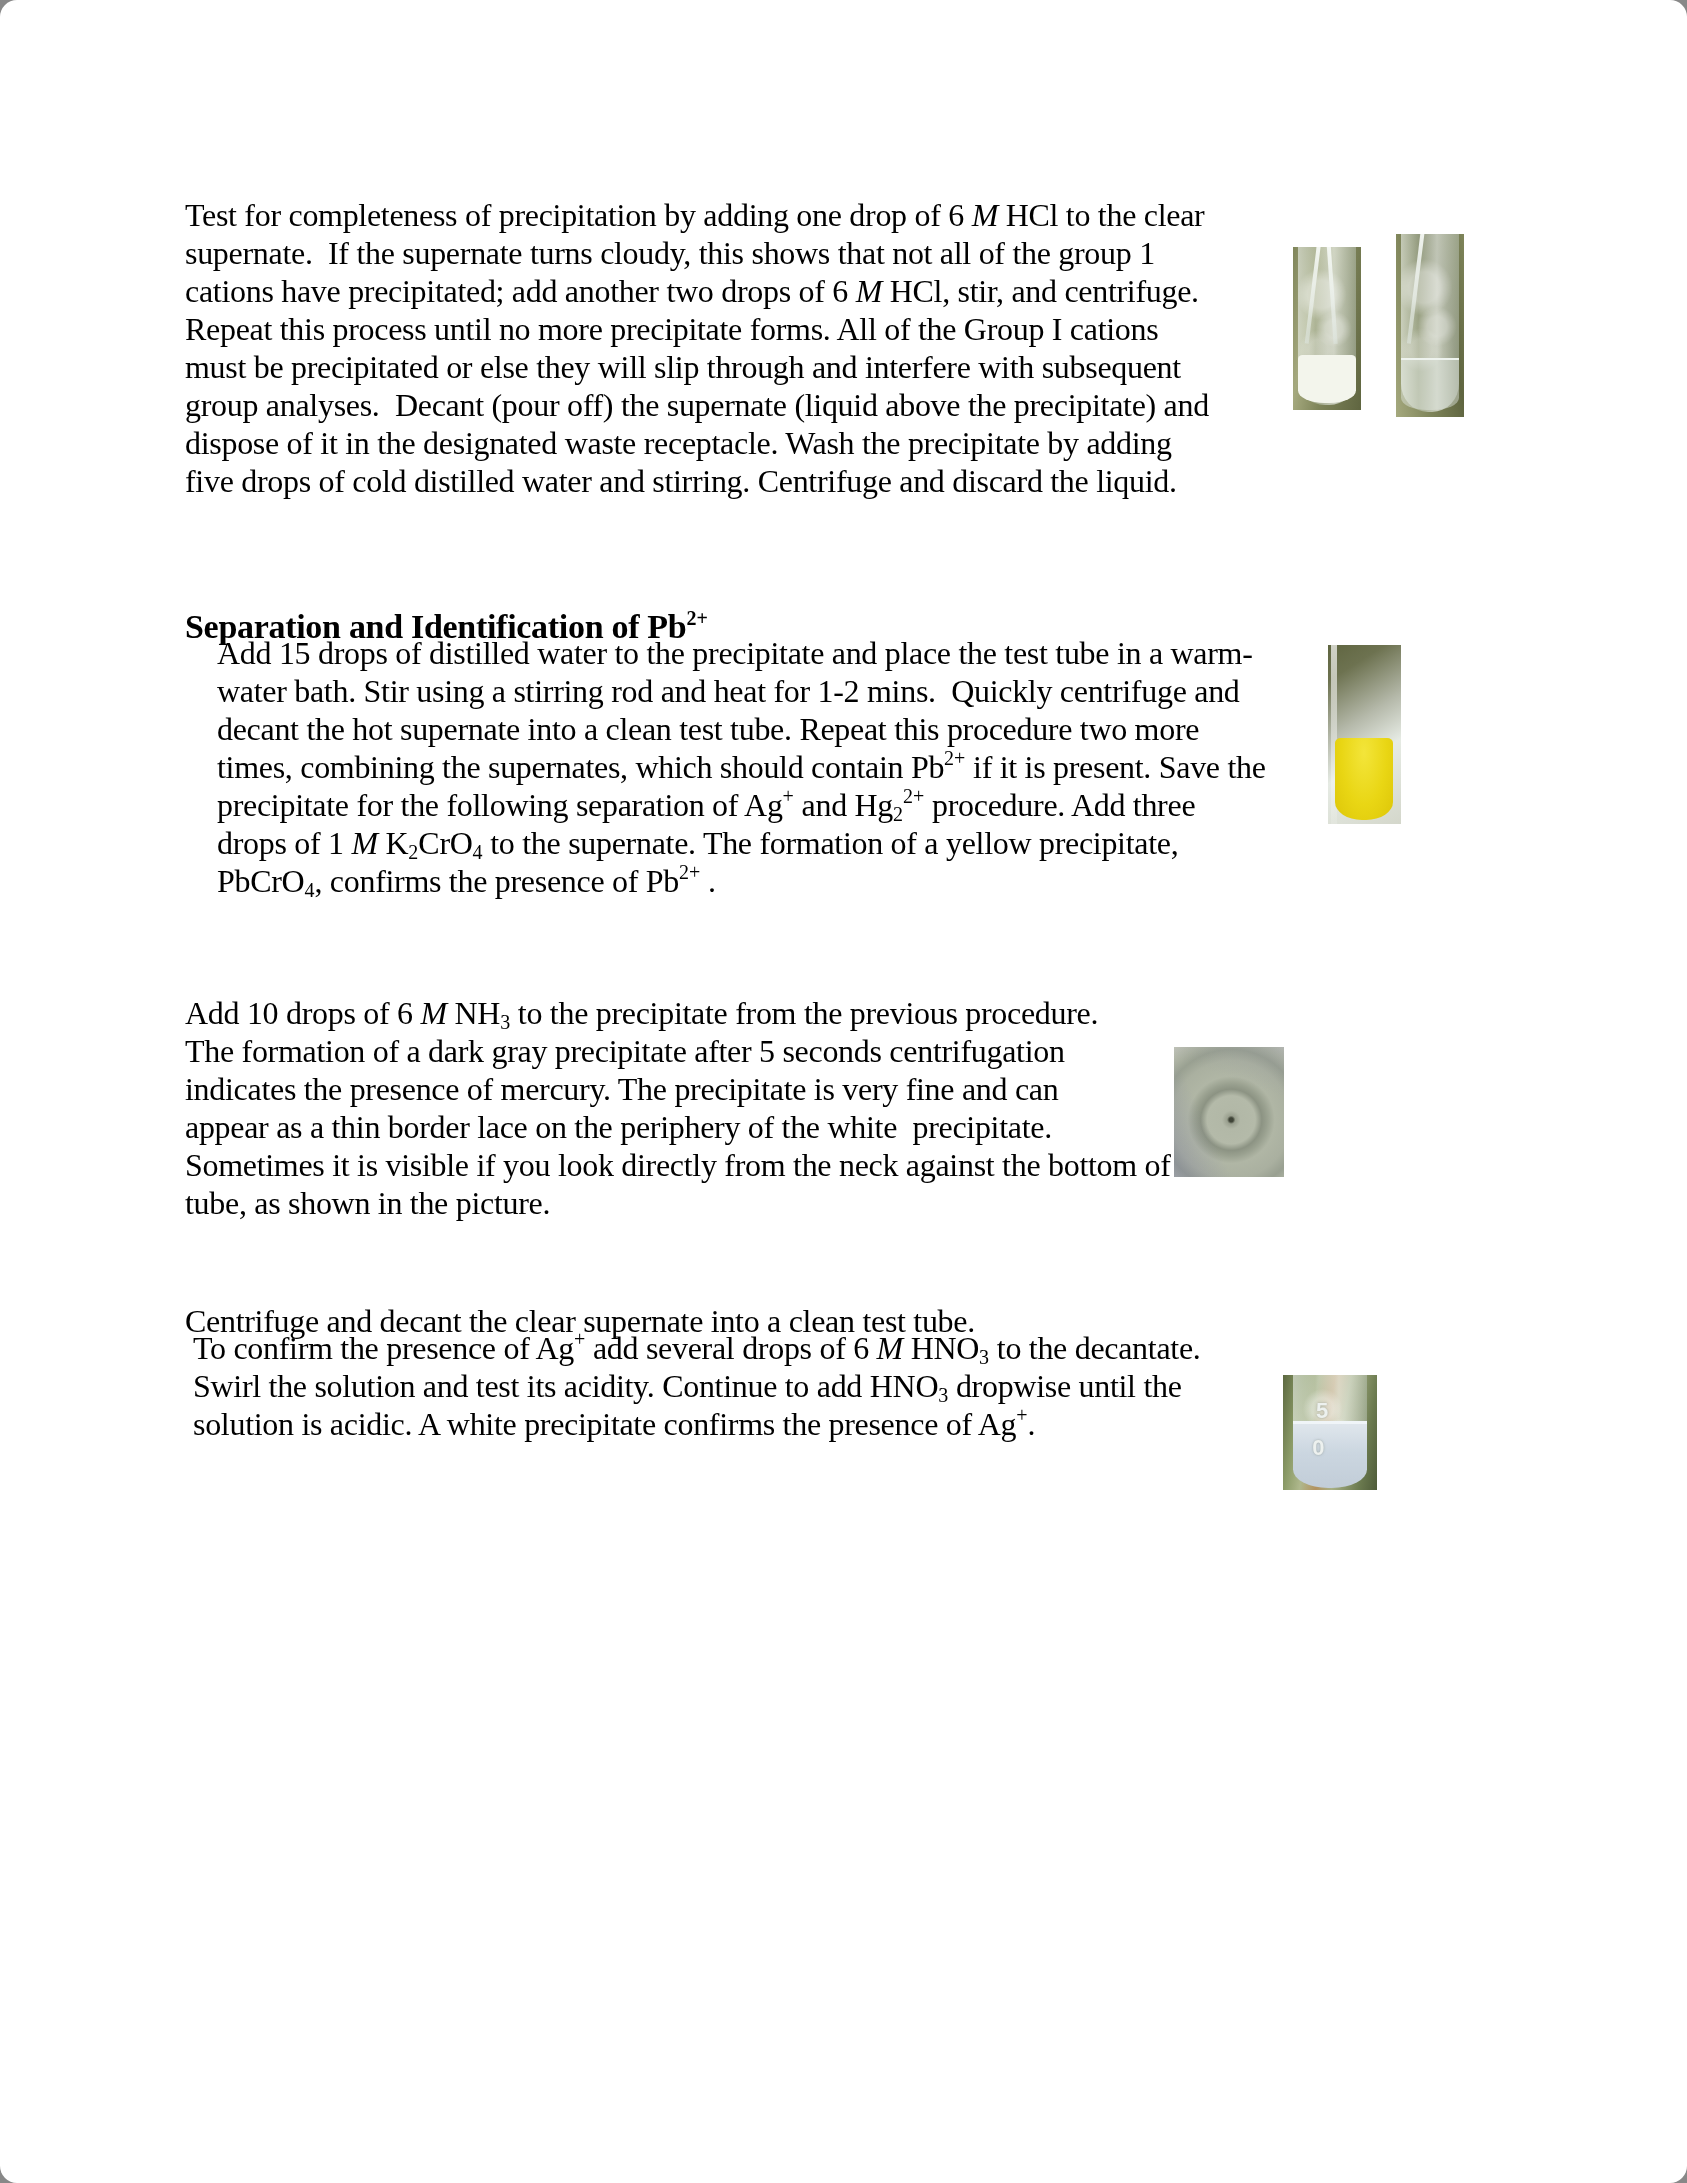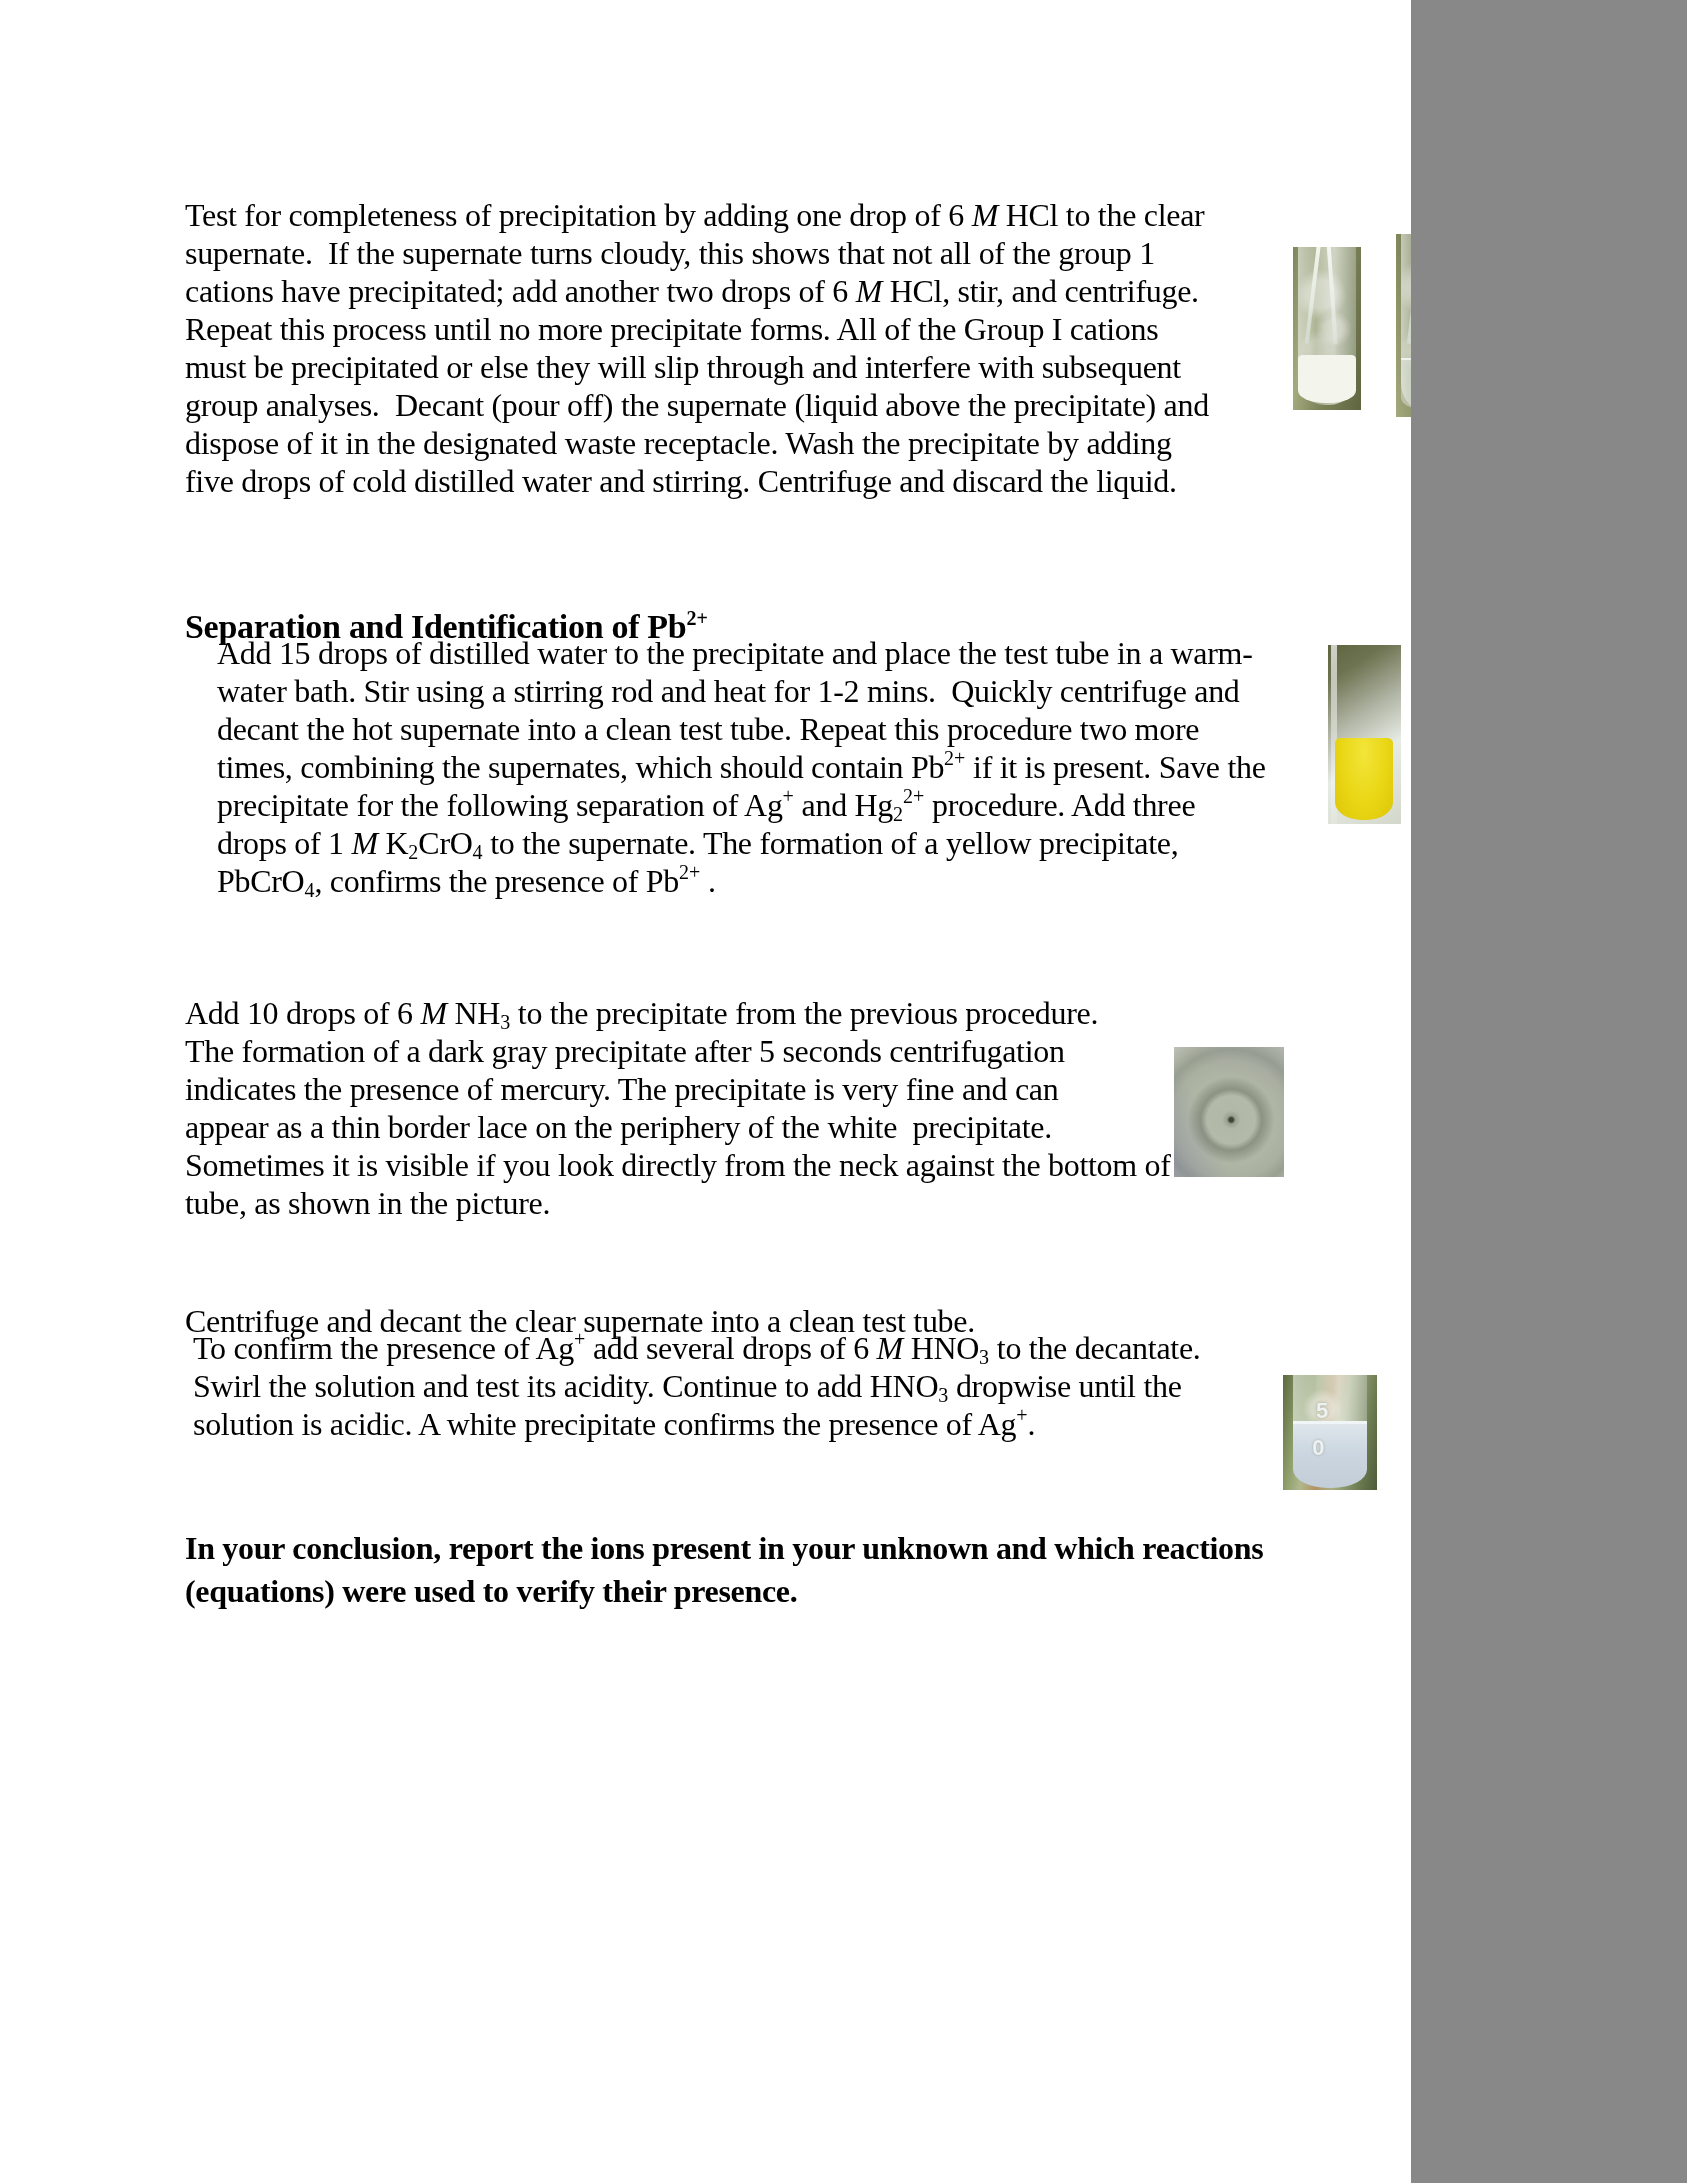--- a/index.html
+++ b/index.html
@@ -1,22 +1,23 @@
 <!DOCTYPE html>
 <html style="--page-bg: #ffffff; --ink: #000000; --olive-dark: #5f6540; --olive: #7f855a; --olive-light: #a5a97e; --glass-light: #e6ebe4; --precip-white: #f3f5ec; --meniscus: #eef3ee; --yellow: #e9d614; --yellow-deep: #ddc608; --yellow-light: #f3e53a; --sage: #aab0a0; --sage-dark: #8c9383; --sage-dot: #3f4437; --milky: #cbd6e0; --milky-light: #dfe6ec; --tan: #b3925f;font-size:10.6px"><head>
 <meta charset="utf-8">
 <style>
   html,body{margin:0;padding:0;background:#888;}
   .page{
     position:relative;
-    width:1411px;height:2183px;
+    width:1687px;height:2183px;
     background:var(--page-bg,#fff);
     font-family:"Liberation Serif","DejaVu Serif",serif;
     color:var(--ink,#000);
     overflow:hidden;
+    border-radius:17px;
   }
   .para{
     position:absolute;
     white-space:pre-wrap;
     font-size:32px;
     line-height:38px;
     letter-spacing:-0.3px;
   }
   .para sup{font-size:20px;line-height:0;vertical-align:13.2px;letter-spacing:0;}
   .para sub{font-size:20px;line-height:0;vertical-align:-5.3px;letter-spacing:0;}
@@ -93,21 +94,20 @@
 <body>
 
 <div class="page">
 
   <div class="para body" id="p1">Test for completeness of precipitation by adding one drop of 6 <i>M</i> HCl to the clear<br>supernate.  If the supernate turns cloudy, this shows that not all of the group 1<br>cations have precipitated; add another two drops of 6 <i>M</i> HCl, stir, and centrifuge.<br>Repeat this process until no more precipitate forms. All of the Group I cations<br>must be precipitated or else they will slip through and interfere with subsequent<br>group analyses.  Decant (pour off) the supernate (liquid above the precipitate) and<br>dispose of it in the designated waste receptacle. Wash the precipitate by adding<br>five drops of cold distilled water and stirring. Centrifuge and discard the liquid.</div>
   <div class="para heading" id="h1">Separation and Identification of Pb<sup>2+</sup></div>
   <div class="para body" id="p2">Add 15 drops of distilled water to the precipitate and place the test tube in a warm-<br>water bath. Stir using a stirring rod and heat for 1-2 mins.  Quickly centrifuge and<br>decant the hot supernate into a clean test tube. Repeat this procedure two more<br>times, combining the supernates, which should contain Pb<sup>2+</sup> if it is present. Save the<br>precipitate for the following separation of Ag<sup>+</sup> and Hg<sub>2</sub><sup>2+</sup> procedure. Add three<br>drops of 1 <i>M</i> K<sub>2</sub>CrO<sub>4</sub> to the supernate. The formation of a yellow precipitate,<br>PbCrO<sub>4</sub>, confirms the presence of Pb<sup>2+</sup> .</div>
   <div class="para body" id="p3">Add 10 drops of 6 <i>M</i> NH<sub>3</sub> to the precipitate from the previous procedure.<br>The formation of a dark gray precipitate after 5 seconds centrifugation<br>indicates the presence of mercury. The precipitate is very fine and can<br>appear as a thin border lace on the periphery of the white  precipitate.<br>Sometimes it is visible if you look directly from the neck against the bottom of the  test<br>tube, as shown in the picture.</div>
   <div class="para body" id="p4">Centrifuge and decant the clear supernate into a clean test tube.</div>
   <div class="para body" id="p5">To confirm the presence of Ag<sup>+</sup> add several drops of 6 <i>M</i> HNO<sub>3</sub> to the decantate.<br>Swirl the solution and test its acidity. Continue to add HNO<sub>3</sub> dropwise until the<br>solution is acidic. A white precipitate confirms the presence of Ag<sup>+</sup>.</div>
-  <div class="para bold" id="p6">In your conclusion, report the ions present in your unknown and which reactions<br>(equations) were used to verify their presence.</div>
 
   <figure class="photo" id="photo-cloudy">
     <div class="ph-layer ph-tube"></div>
     <div class="ph-layer ph-rod rod-a"></div>
     <div class="ph-layer ph-rod rod-b"></div>
     <div class="ph-layer ph-precip"></div>
   </figure>
 
   <figure class="photo" id="photo-clear">
     <div class="ph-layer ph-tube"></div>

